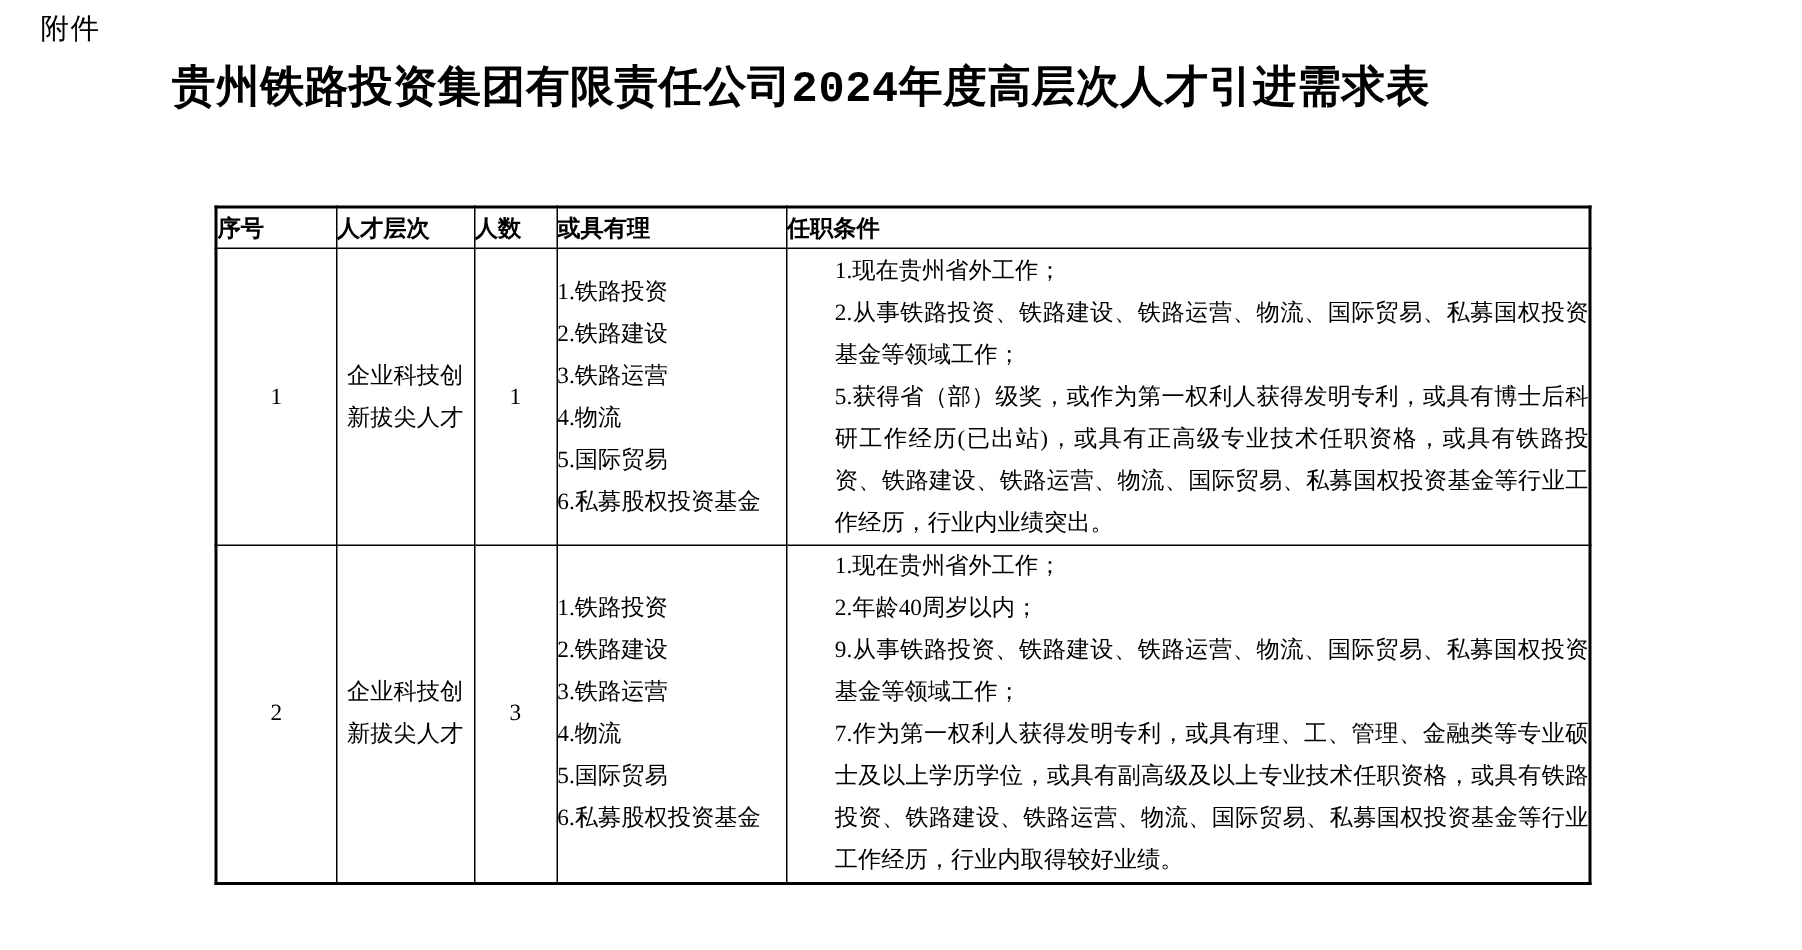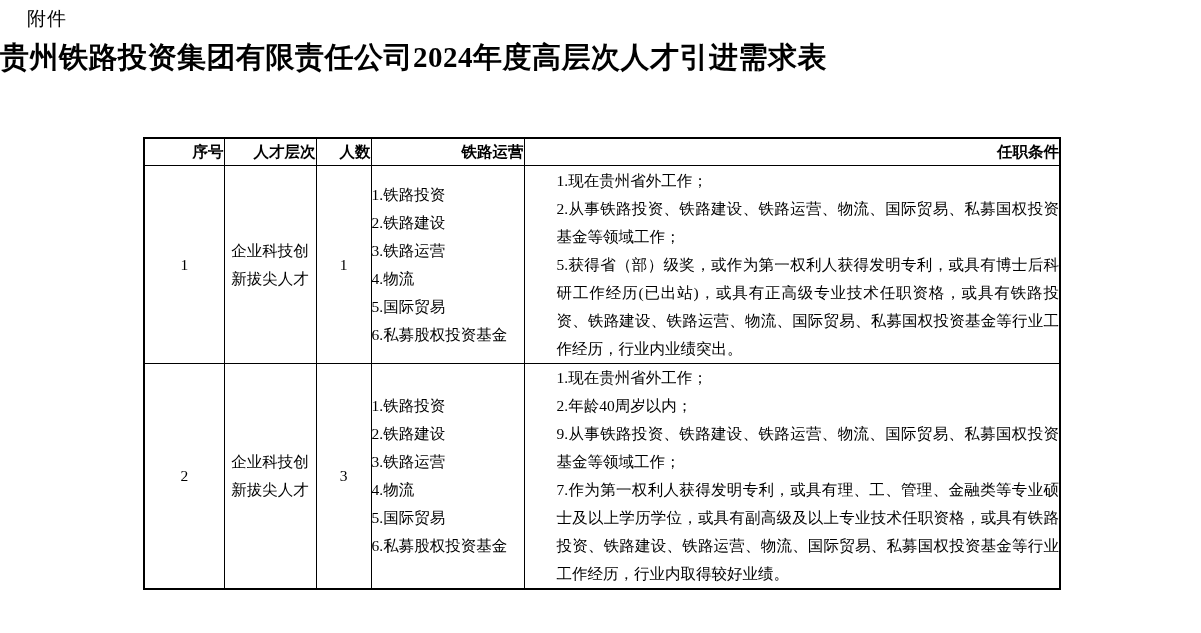--- a/index.html
+++ b/index.html
@@ -21,21 +21,22 @@
     top: 6px;
     font-family: "Liberation Sans", sans-serif;
     font-size: 19px;
     letter-spacing: 1px;
   }
   .doc-title {
     position: absolute;
     left: 0;
     top: 38px;
     width: 1068px;
-    font-family: Liberation Serif, serif;
+    text-align: center;
+    font-family: Liberation Mono, monospace;
     font-weight: bold;
     font-size: 29px;
     margin: 0;
     letter-spacing: 0.5px;
   }
   table.req-table {
     position: absolute;
     left: 143px;
     top: 137px;
     width: 916px;
@@ -47,21 +48,21 @@
   table.req-table td {
     border: 1px solid #000000;
     padding: 0;
     font-size: 15.5px;
     vertical-align: middle;
   }
   table.req-table th {
     font-family: Liberation Sans, sans-serif;
     font-weight: bold;
     height: 26px;
-    text-align: right;
+    text-align: left;
   }
   td.cell-center {
     text-align: center;
     line-height: 28px;
   }
   td.cell-industry {
     vertical-align: middle;
     padding-left: 8px;
     padding-right: 2px;
     margin-left: 11px;
@@ -96,21 +97,21 @@
     <col style="width:92px">
     <col style="width:55px">
     <col style="width:153px">
     <col style="width:536px">
   </colgroup>
   <thead>
     <tr>
       <th>序号</th>
       <th>人才层次</th>
       <th>人数</th>
-      <th>铁路运营</th>
+      <th>或具有理</th>
       <th>任职条件</th>
     </tr>
   </thead>
   <tbody>
     <tr class="row-1">
       <td class="cell-center">1</td>
       <td class="cell-center">企业科技创新拔尖人才</td>
       <td class="cell-center">1</td>
       <td class="cell-industry">
         <div>

